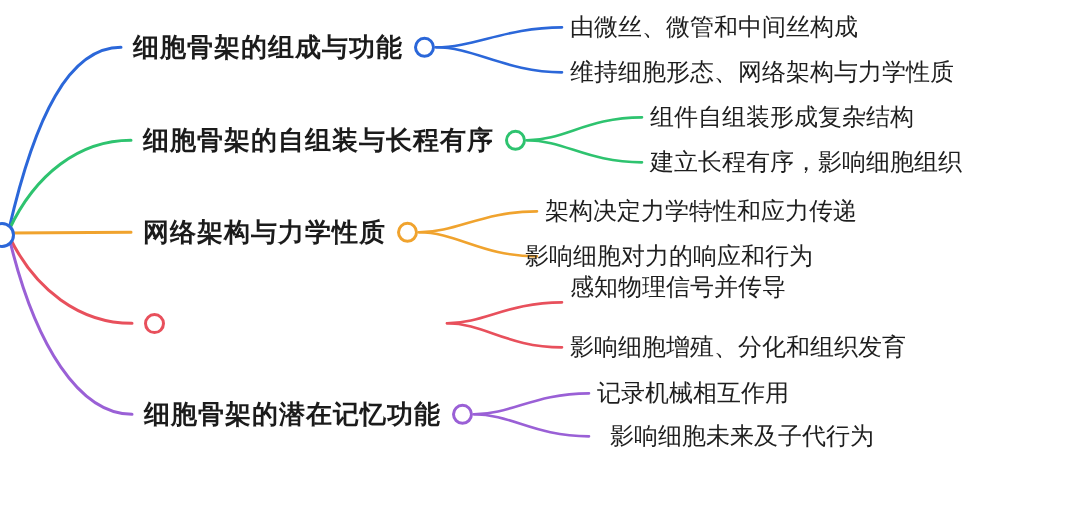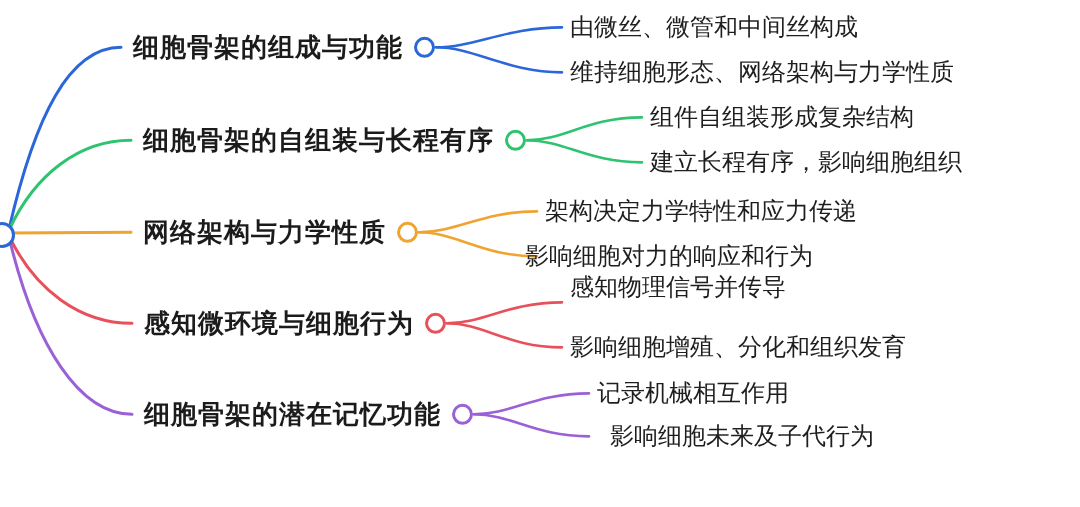--- a/index.html
+++ b/index.html
@@ -108,21 +108,20 @@
   <div class="leaf" style="left:650px; top:163px;font-family:Liberation Mono, monospace;">建立长程有序，影响细胞组织</div>
 
   <div class="branch-row" style="left:143px; top:233px;">
     <span class="branch-label">网络架构与力学性质</span>
     <span class="node-circle" style="border-color: rgb(240, 163, 46);"></span>
   </div>
   <div class="leaf" style="left:545px; top:212px;text-align:center;">架构决定力学特性和应力传递</div>
   <div class="leaf" style="left:525px; top:257px;">影响细胞对力的响应和行为</div>
 
   <div class="branch-row" style="left:144px; top:324px;">
-    <span class="branch-label">感知微环境与细胞行为</span>
     <span class="node-circle" style="border-color: rgb(232, 80, 92);"></span>
   </div>
   <div class="leaf" style="left:570px; top:288px;font-family:Liberation Mono, monospace;">感知物理信号并传导</div>
   <div class="leaf" style="left:570px; top:348px;">影响细胞增殖、分化和组织发育</div>
 
   <div class="branch-row" style="left:144px; top:415px;">
     <span class="branch-label">细胞骨架的潜在记忆功能</span>
     <span class="node-circle" style="border-color: rgb(154, 96, 214);"></span>
   </div>
   <div class="leaf" style="left:597px; top:394px;">记录机械相互作用</div>

